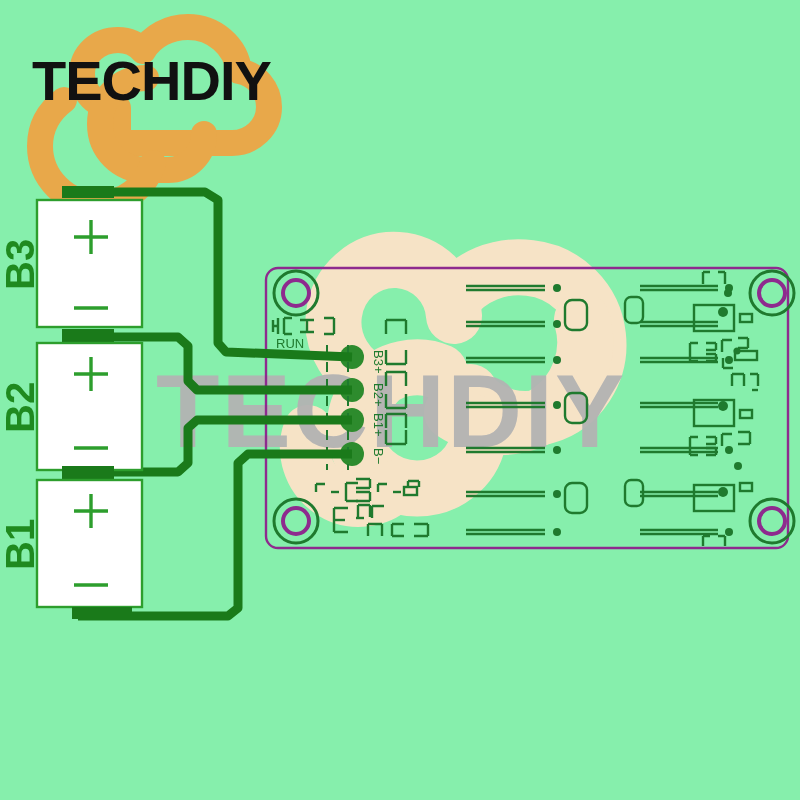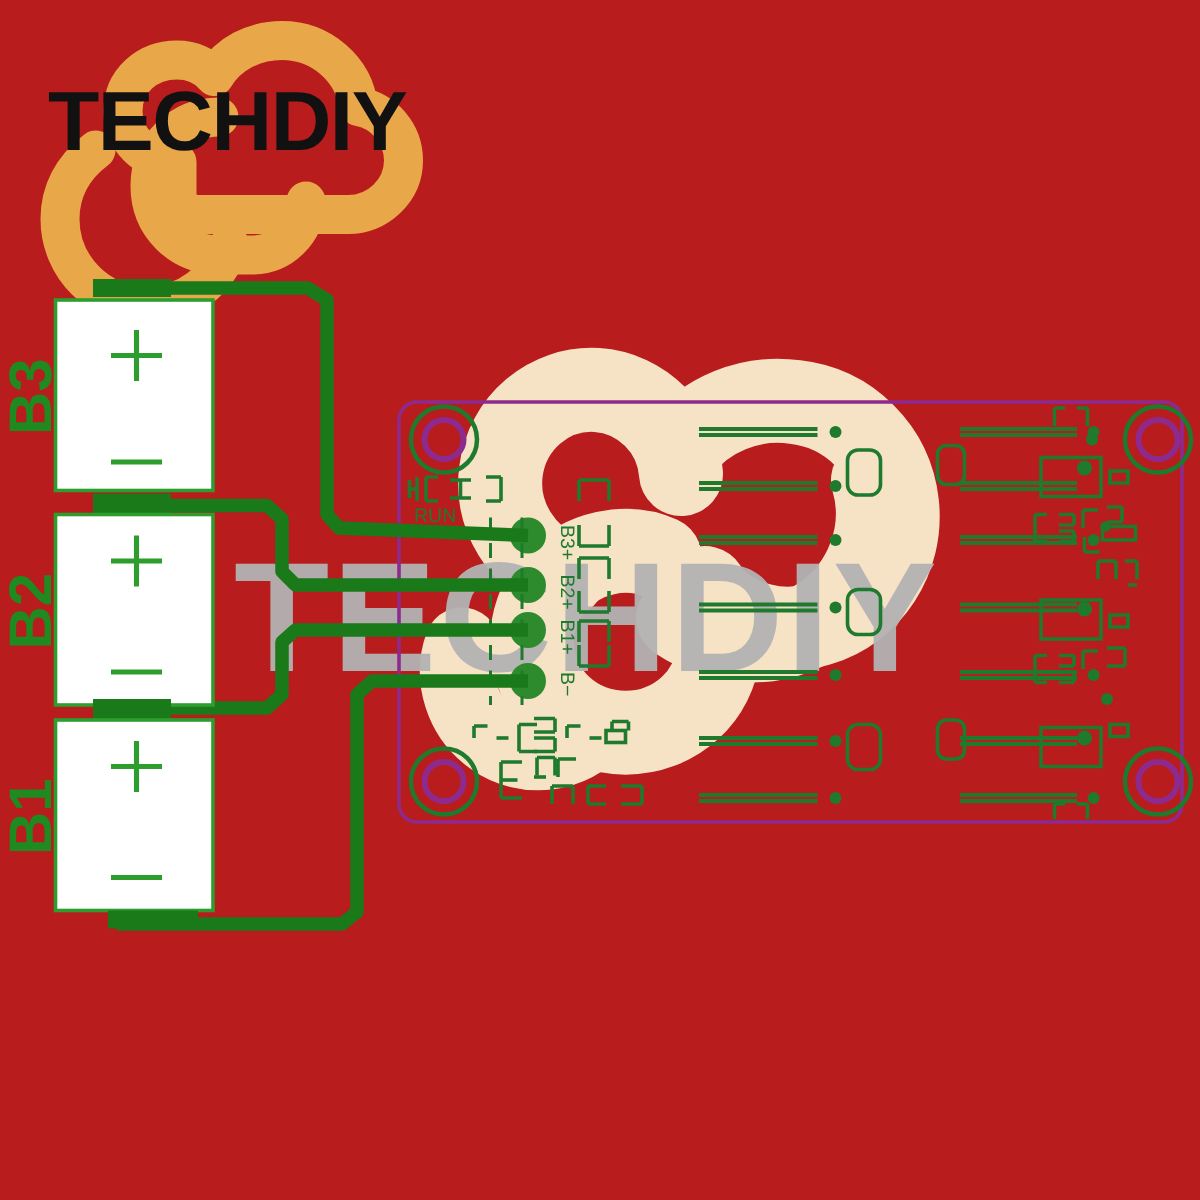--- a/index.html
+++ b/index.html
@@ -10,21 +10,21 @@
   body {
     width: 800px;
     height: 800px;
     overflow: hidden;
     font-family: "Liberation Sans", sans-serif;
   }
   #stage {
     position: relative;
     width: 800px;
     height: 800px;
-    background: #b91c1c;
+    background: #86efac;
   }
   #stage svg {
     position: absolute;
     top: 0;
     left: 0;
     display: block;
   }
   .logo-text {
     font-family: "Liberation Sans", sans-serif;
     font-weight: bold;

